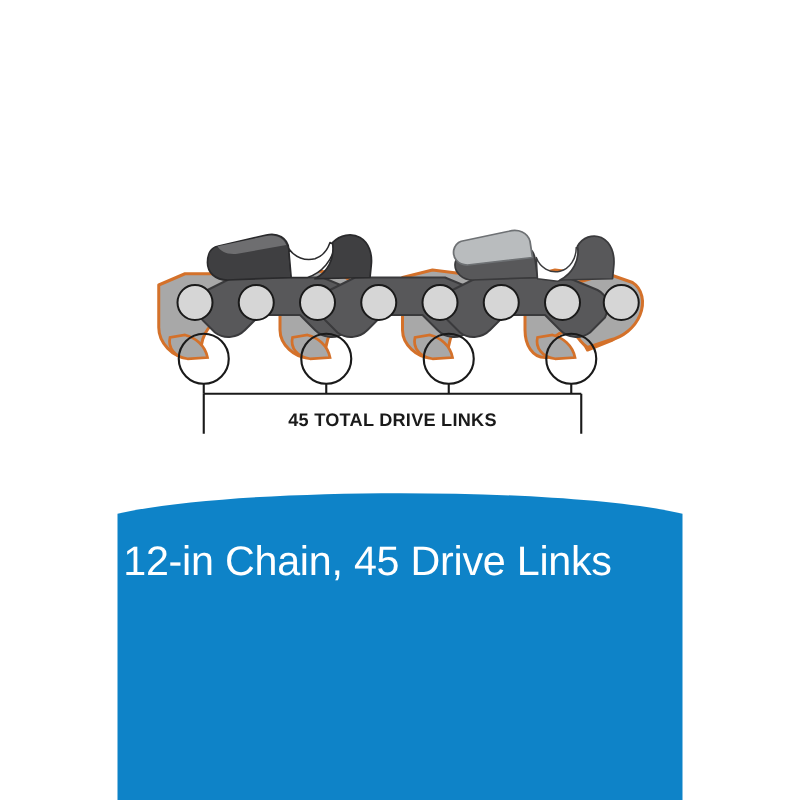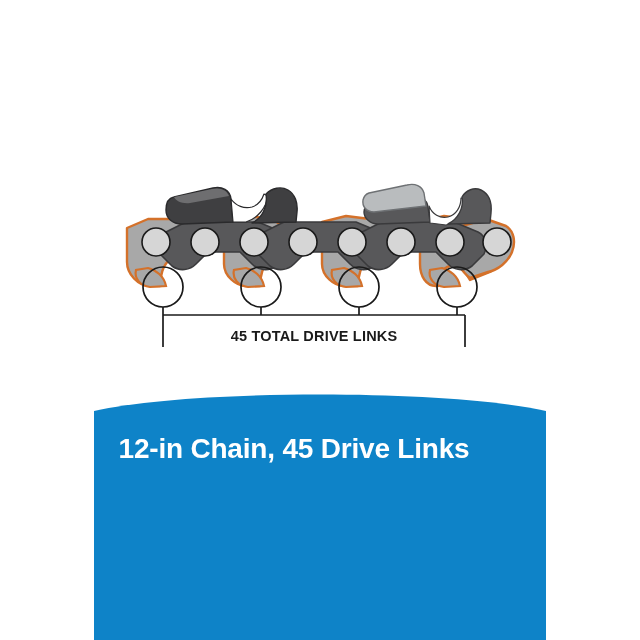--- a/index.html
+++ b/index.html
@@ -37,22 +37,22 @@
     letter-spacing: 0.2px;
   }
   #banner-text {
     position: absolute;
     left: 94px;
     top: 433px;
     width: 400px;
     text-align: center;
     color: #ffffff;
     font-family: "Liberation Sans", sans-serif;
-    font-weight: bold;
-    font-size: 28px;
+    font-weight: normal;
+    font-size: 33px;
     letter-spacing: -0.2px;
     line-height: 32px;
     white-space: nowrap;
   }
 </style>
 </head>
 <body>
 
 <div id="page">
 

